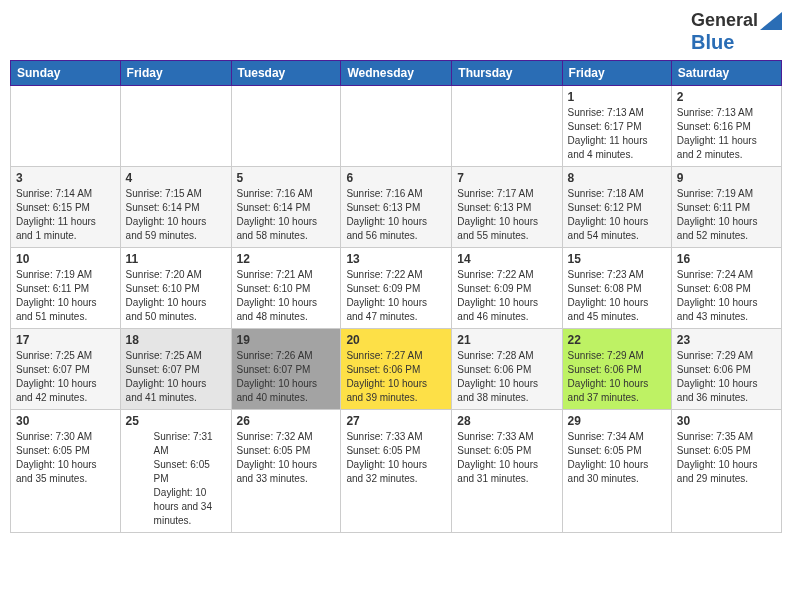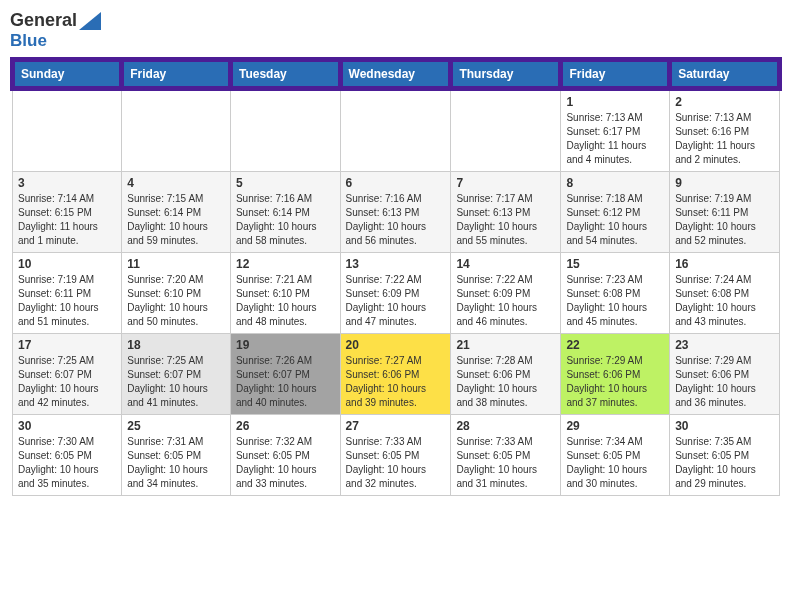--- a/index.html
+++ b/index.html
@@ -6,21 +6,21 @@
     body {
       font-family: Arial, sans-serif;
       background: #fff;
       width: 792px;
       min-height: 612px;
       padding: 10px;
     }
     .header {
       display: flex;
       align-items: flex-start;
-      justify-content: flex-start;
+      justify-content: flex-end;
     }
     .logo {
       display: flex;
       flex-direction: column;
       align-items: flex-start;
     }
     .logo-row {
       display: flex;
       align-items: center;
     }
@@ -44,21 +44,21 @@
       border-collapse: collapse;
       margin-top: 6px;
     }
     th {
       background: #2a6db5;
       color: #fff;
       font-size: 12px;
       font-weight: bold;
       text-align: left;
       padding: 5px 6px;
-      border: 5px solid #4c1d95;
+      border: 1px solid #4c1d95;
     }
     td {
       border: 1px solid #ccc;
       vertical-align: top;
       padding: 4px 5px;
       font-size: 10px;
       color: #333;
       background: #fff;
       min-height: 75px;
       width: 113px;
@@ -87,21 +87,21 @@
   <div class="logo">
     <div class="logo-row">
       <div class="logo-row">
         <span style="font-size:18px;font-weight:bold;color:#333;">General</span>
         <svg width="22" height="18" viewBox="0 0 22 18" style="margin-left:2px;">
           <polygon points="0,18 22,0 22,18" fill="#2a6db5"></polygon>
         </svg>
       </div>
     </div>
     <div>
-      <span style="font-size:17px;font-weight:bold;color:#2a6db5;">Blue</span>
+      <span style="font-size:20px;font-weight:bold;color:#2a6db5;">Blue</span>
     </div>
   </div>
   <div class="title-section">
     <div class="month-title"></div>
     <div class="location-title"></div>
   </div>
 </div>
 
 <table>
   <thead>
@@ -269,21 +269,21 @@
       </tr>
       <tr>
         <td>
           <span class="day-number">30</span>
           <div class="day-info" style="white-space: pre-line;">Sunrise: 7:30 AM
 Sunset: 6:05 PM
 Daylight: 10 hours and 35 minutes.</div>
         </td>
         <td>
           <span class="day-number">25</span>
-          <div class="day-info" style="white-space: pre-line;">Sunrise: 7:31 AM
+          <div class="day-info" style="white-space: pre-line; margin-left: 28px;">Sunrise: 7:31 AM
 Sunset: 6:05 PM
 Daylight: 10 hours and 34 minutes.</div>
         </td>
         <td>
           <span class="day-number">26</span>
           <div class="day-info" style="white-space: pre-line;">Sunrise: 7:32 AM
 Sunset: 6:05 PM
 Daylight: 10 hours and 33 minutes.</div>
         </td>
         <td>

